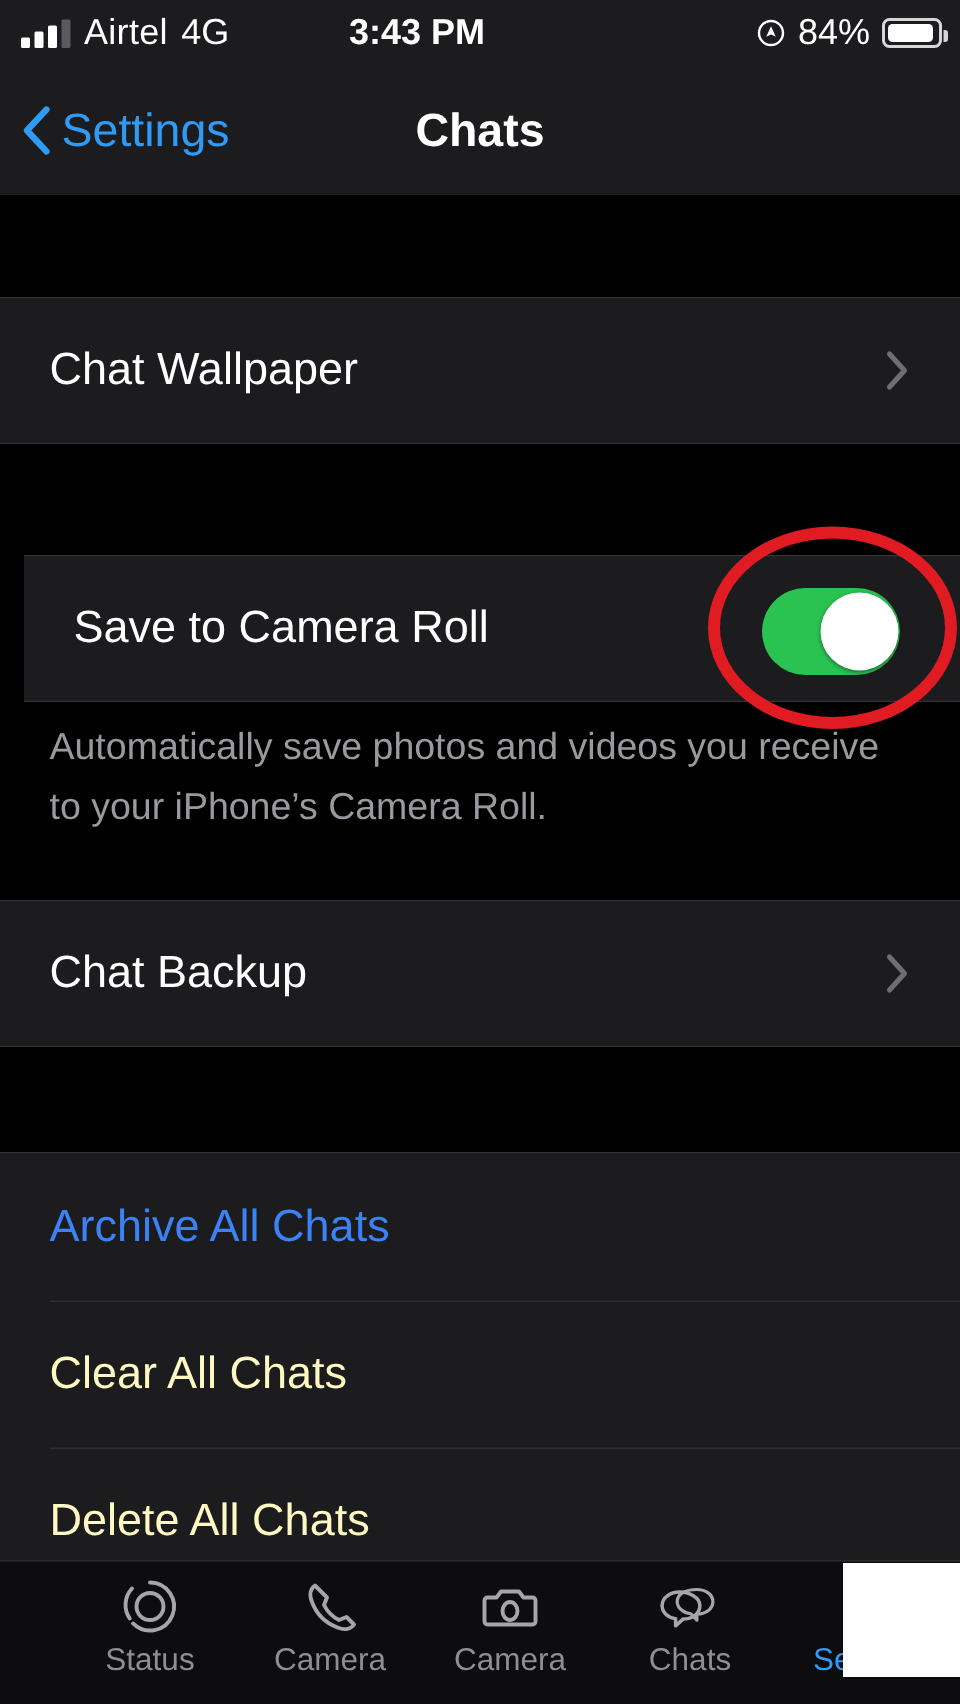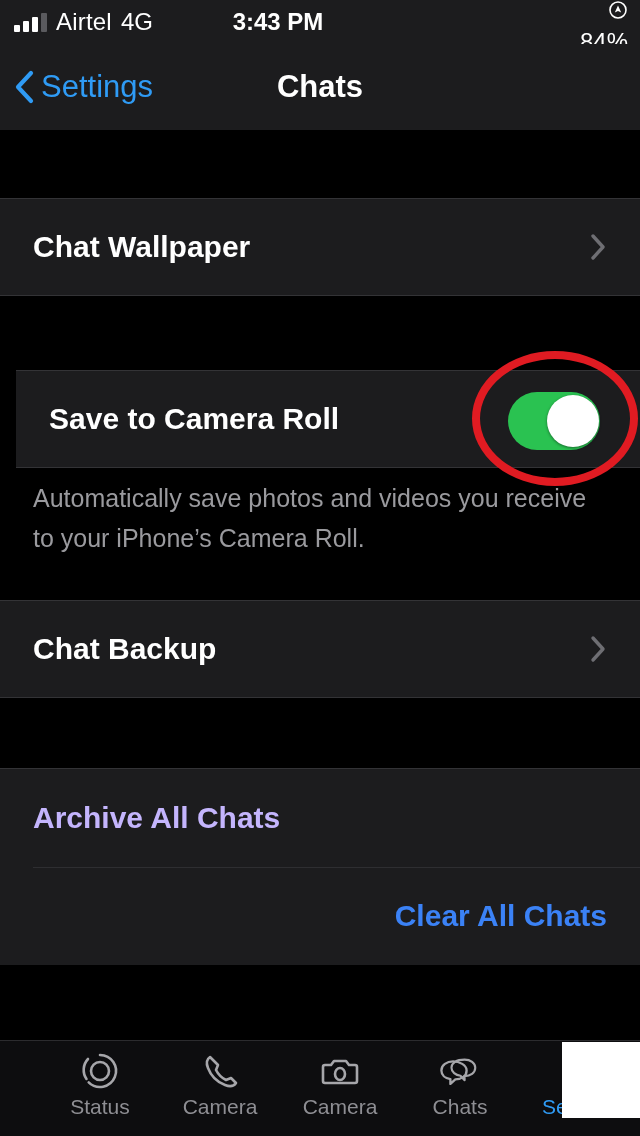--- a/index.html
+++ b/index.html
@@ -21,21 +21,21 @@
   .signal i{ display:block; width:6px; background:#fff; border-radius:1px; }
   .signal i:nth-child(1){ height:7px; }
   .signal i:nth-child(2){ height:11px; }
   .signal i:nth-child(3){ height:15px; }
   .signal i:nth-child(4){ height:19px; background:#5a5a5e; }
   .carrier{ font-size:24px; letter-spacing:.2px; }
   .netmode{ font-size:24px; }
   .sb-center{ position:absolute; left:0; top:0; width:556px; height:44px;
     display:flex; align-items:center; justify-content:center;
     font-size:24px; font-weight:bold; }
-  .sb-right{ position:absolute; right:12px; top:0; height:44px; display:flex; align-items:flex-end; gap:8px;flex-direction:column; }
+  .sb-right{ position:absolute; right:12px; top:0; height:44px; display:flex; align-items:center; gap:8px; }
   .loc-icon{ width:20px; height:20px; }
   .batt-pct{ font-size:24px; }
   .batt{ position:relative; width:40px; height:20px; border:2px solid #d7d7d9; border-radius:5px; }
   .batt::after{ content:""; position:absolute; right:-6px; top:6px; width:3px; height:8px;
     background:#d7d7d9; border-radius:0 2px 2px 0; }
   .batt-fill{ position:absolute; left:2px; top:2px; bottom:2px; width:30px; background:#fff; border-radius:3px; }
 
   
   .navbar{
     position:absolute; left:0; top:44px; width:640px; height:86px;
@@ -47,21 +47,21 @@
   }
   .chev-left{ width:20px; height:34px; }
   .nav-back-label{ font-size:31px; color:#2f9bf5; }
   .nav-title{
     position:absolute; left:0; top:0; width:640px; height:86px;
     display:flex; align-items:center; justify-content:center;
     font-size:31px; font-weight:bold; color:#fff;
   }
 
   
-  .group{ position:absolute; left:0; width:640px; background:#1c1c1e;font-weight:bold; }
+  .group{ position:absolute; left:0; width:640px; background:#1c1c1e; }
   .group.hairline-top{ border-top:1px solid #333336; }
   .group.hairline-bottom{ border-bottom:1px solid #333336; }
   .row{
     position:relative; height:96px; display:flex; align-items:center;
     padding:0 16px 0 33px; background:#1c1c1e; cursor:pointer;
   }
   .row-label{ font-size:30px; color:#fff; flex:1; }
   .chev-right{ width:16px; height:28px; margin-right:18px; }
 
   
@@ -71,22 +71,22 @@
   }
 
   
   .action-row{
     position:relative; height:98px; display:flex; align-items:center;
     padding:0 33px; background:#1c1c1e; cursor:pointer; font-size:30px;
   }
   .action-row + .action-row::before{
     content:""; position:absolute; left:33px; right:0; top:0; height:1px; background:#2e2e31;
   }
-  .action-blue{ color:#c4b5fd; }
-  .action-red{ color:#3b82f6;justify-content:flex-end; }
+  .action-blue{ color:#3b82f6; }
+  .action-red{ color:#fef9c3; }
 
   
   .highlight{
     position:absolute; left:472px; top:351px; width:166px; height:135px;
     border:8px solid #e01b22; border-radius:50%;
     pointer-events:none;
   }
 
   
   .toggle{
@@ -197,20 +197,23 @@
     </div>
   </div>
 
   <div class="group hairline-top" style="top:768px;">
     <div class="action-row action-blue">
       <span>Archive All Chats</span>
     </div>
     <div class="action-row action-red">
       <span>Clear All Chats</span>
     </div>
+    <div class="action-row action-red">
+      <span>Delete All Chats</span>
+    </div>
   </div>
 
   <div class="highlight"></div>
 
   <div class="tabbar">
 
     <div class="tab">
       <span class="tab-icon">
         <svg viewBox="0 0 46 44" width="46" height="44">
           <circle cx="23" cy="22" r="9" fill="none" stroke="#a6a6aa" stroke-width="2.6"></circle>

